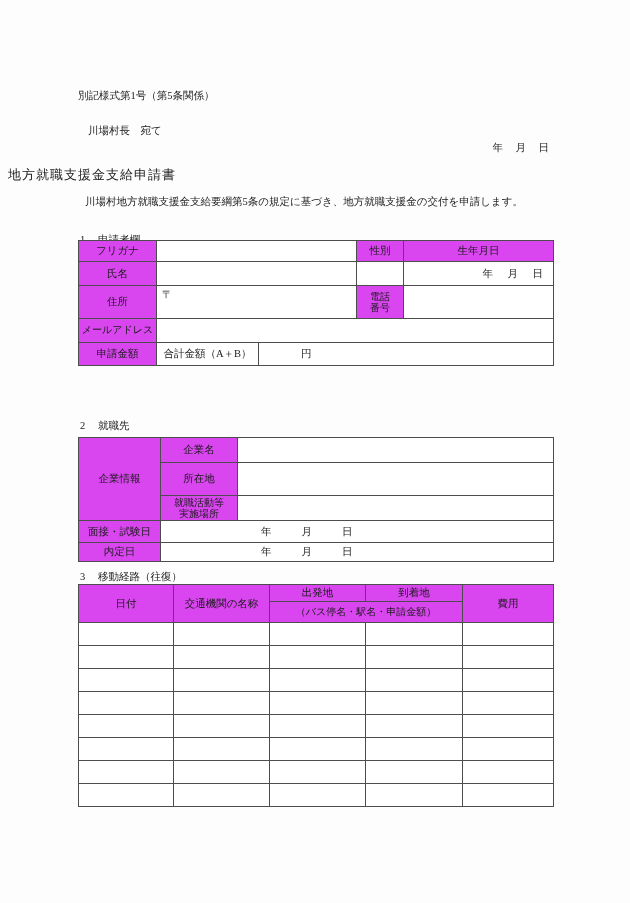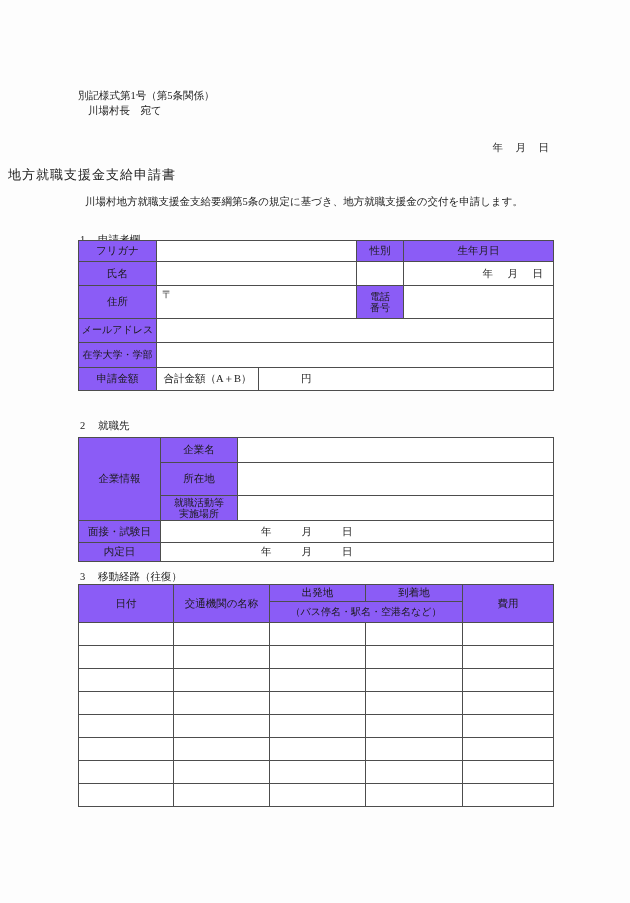--- a/index.html
+++ b/index.html
@@ -15,39 +15,39 @@
   .sec-heading{left:80px;white-space:nowrap;}
   .sec-heading .no{display:inline-block;min-width:18px;}
 
   
   table{border-collapse:collapse;table-layout:fixed;width:475px;}
   td{
     border:1px solid #4d4d4d;padding:0 3px;
     text-align:center;vertical-align:middle;
     overflow:hidden;white-space:nowrap;
   }
-  td.hd{background:#8b5cf6;}
+  td.hd{background:#d946ef;}
   td.blank{background:#ffffff;}
   td.top-left{vertical-align:top;text-align:left;padding:2px 5px;}
   td.two-line{line-height:11px;font-size:10px;padding:1px 12px;}
   td.date-right{text-align:right;padding-right:8px;letter-spacing:2px;}
   td.date-mid{text-align:left;padding-left:100px;letter-spacing:3px;}
   td.yen-left{text-align:left;padding-left:42px;}
   td.yen-right{text-align:right;padding-right:6px;}
   td.small{font-size:10px;padding:0 1px;margin-left:26px;}
 
   .doc-title{left:8px;right:0;font-size:13px;letter-spacing:1px;}
   .date-top{letter-spacing:1px;}
 </style>
 </head>
 <body>
 
 <div class="abs nowrap" style="left:78px;top:89px">別記様式第1号（第5条関係）</div>
 
-<div class="abs nowrap" style="left:88px;top:104px">川場村長　宛て</div>
+<div class="abs nowrap" style="left:88px;top:124px">川場村長　宛て</div>
 
 <div class="abs nowrap date-top" style="right:80px;top:141px">年　月　日</div>
 
 <div class="abs doc-title nowrap" style="top:167px">地方就職支援金支給申請書</div>
 
 <div class="abs nowrap" style="left:85px;top:195px">川場村地方就職支援金支給要綱第5条の規定に基づき、地方就職支援金の交付を申請します。</div>
 
 <div class="abs sec-heading" style="top:233px">
   <span class="no">1</span><span>申請者欄</span>
 </div>
@@ -82,24 +82,20 @@
     <td class="hd two-line">
       <span style="display:block">電話</span>
       <span style="display:block">番号</span>
     </td>
     <td class="blank" colspan="2"></td>
   </tr>
   <tr style="height:24px">
     <td class="hd small">メールアドレス</td>
     <td class="blank" colspan="5"></td>
   </tr>
-  <tr style="height:25px">
-    <td class="hd small">在学大学・学部</td>
-    <td class="blank" colspan="5"></td>
-  </tr>
   <tr style="height:23px">
     <td class="hd">申請金額</td>
     <td class="blank">合計金額（A＋B）</td>
     <td class="blank yen-left" colspan="4">円</td>
   </tr>
 </tbody>
   </table>
 
 <div class="abs sec-heading" style="top:419px">
   <span class="no">2</span><span>就職先</span>
@@ -153,21 +149,21 @@
   </colgroup>
   <tbody>
       <tr style="height:17px">
     <td class="hd" rowspan="2">日付</td>
     <td class="hd" rowspan="2">交通機関の名称</td>
     <td class="hd">出発地</td>
     <td class="hd">到着地</td>
     <td class="hd" rowspan="2">費用</td>
   </tr>
   <tr style="height:21px">
-    <td class="hd small" colspan="2">（バス停名・駅名・空港名など）</td>
+    <td class="hd small" colspan="2">（バス停名・駅名・申請金額）</td>
   </tr>
   <tr style="height:23px">
     <td class="blank"></td>
         <td class="blank"></td>
         <td class="blank"></td>
         <td class="blank"></td>
         <td class="blank"></td>
   </tr>
   <tr style="height:23px">
     <td class="blank"></td>

